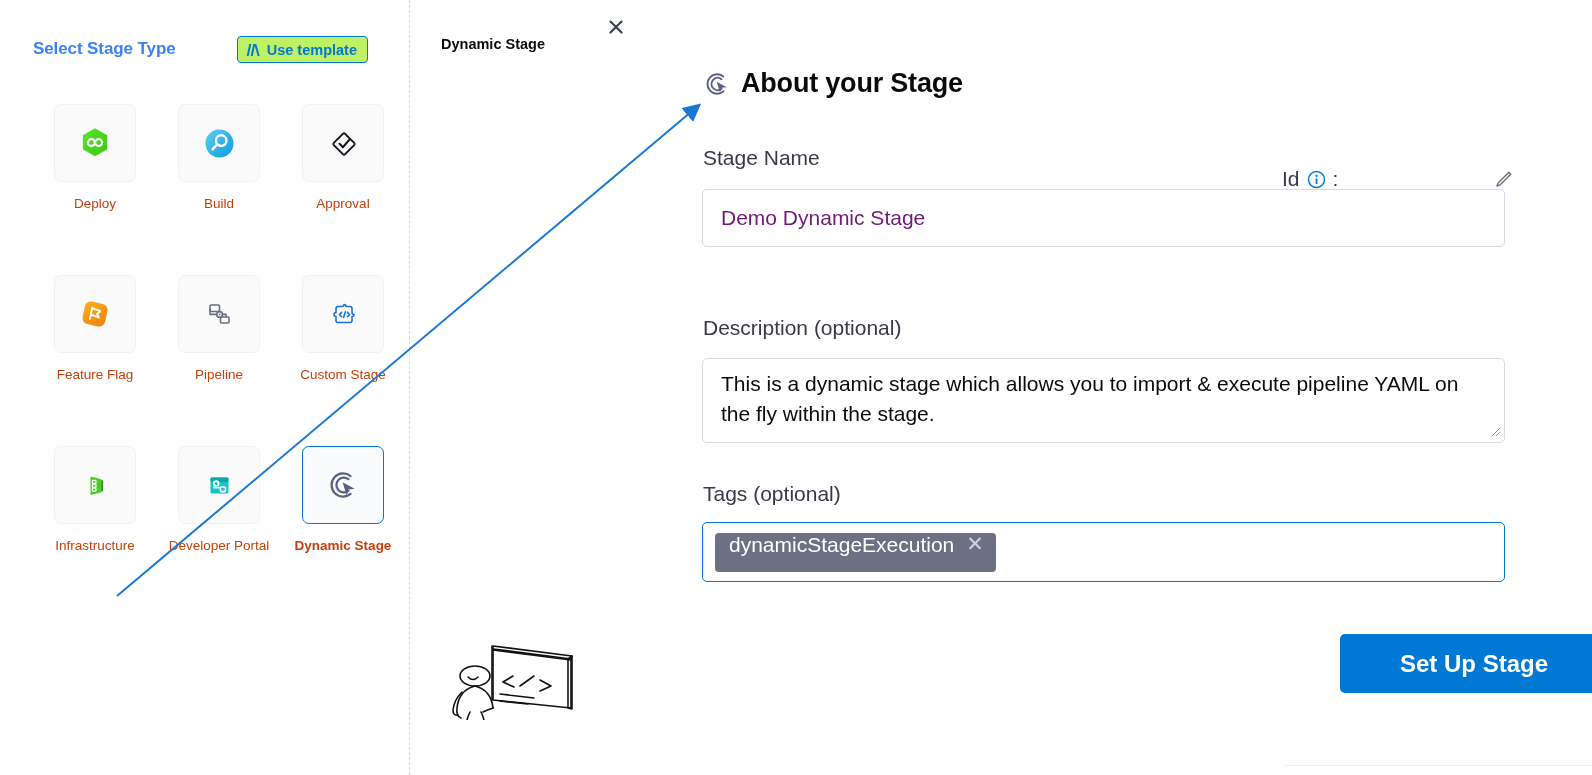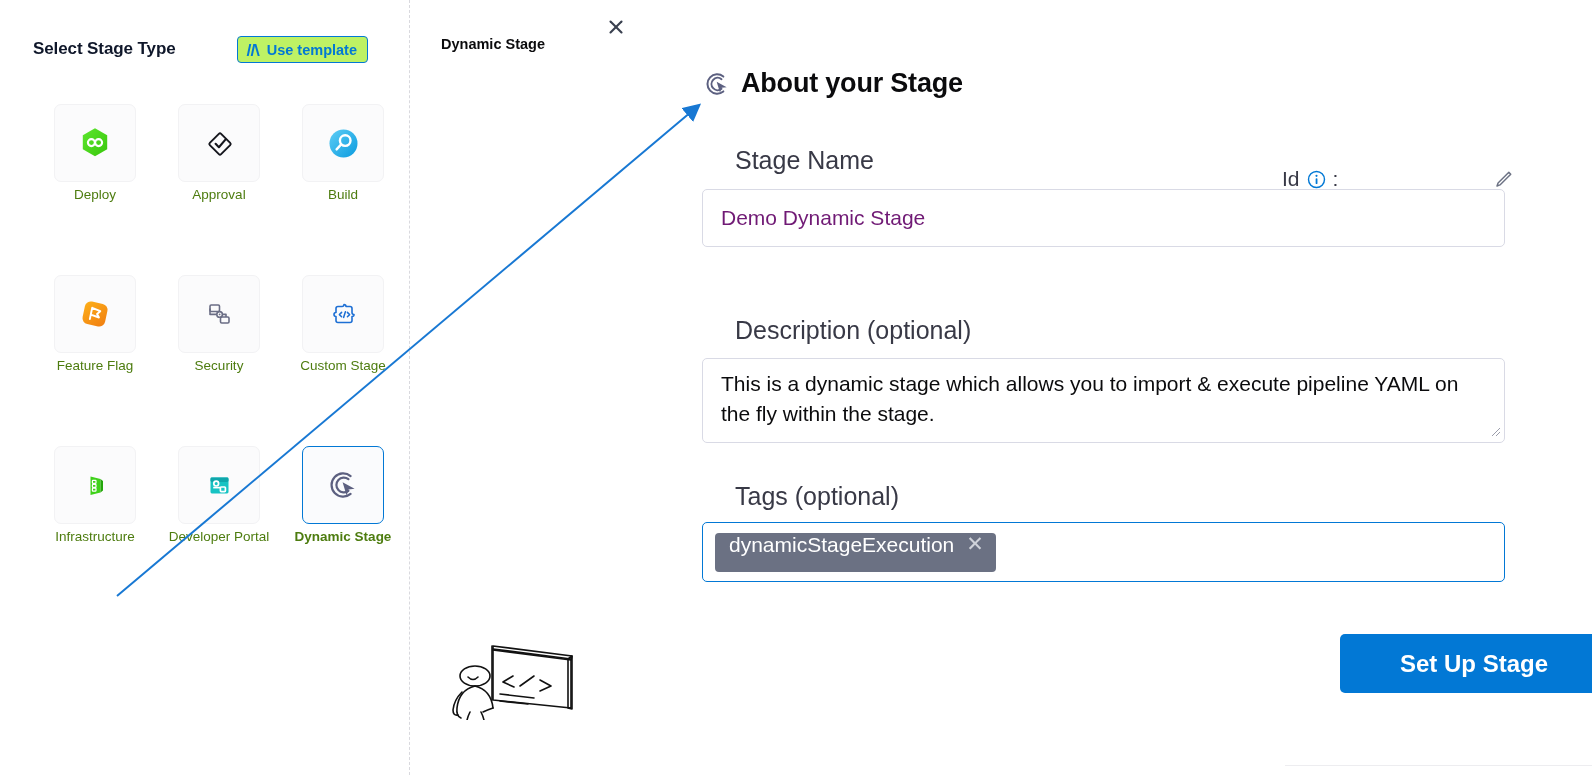--- a/index.html
+++ b/index.html
@@ -10,21 +10,21 @@
     font-family: "Liberation Sans", sans-serif;
     overflow: hidden;
   }
   #root { position: relative; width: 1592px; height: 775px; background: #fff; }
 
   
   #left-panel { position: absolute; left: 0; top: 0; width: 410px; height: 775px; background: #fff; }
   #left-header { position: absolute; left: 33px; top: 36px; width: 345px; height: 30px; }
   #select-stage-title {
     position: absolute; left: 0; top: 3px;
-    font-size: 17px; font-weight: bold; color: #0f172a; letter-spacing: -0.1px;
+    font-size: 17px; font-weight: bold; color: #3b82f6; letter-spacing: -0.1px;
   }
   #use-template-btn {
     position: absolute; right: 10px; top: 0;
     height: 27px; padding: 0 10px;
     border: 1px solid #0278d5; border-radius: 4px;
     background: #bef264; color: #0278d5;
     font-size: 14.5px; font-weight: bold;
     display: flex; align-items: center; gap: 6px;
     cursor: pointer;
   }
@@ -44,21 +44,21 @@
   }
   .stage-cell { width: 124px; height: 171px; display: flex; flex-direction: column; align-items: center; }
   .stage-card {
     width: 82px; height: 78px; border-radius: 7px;
     background: #fbfbfc; border: 1px solid #f2f2f4;
     display: flex; align-items: center; justify-content: center;
     cursor: pointer;
   }
   .stage-card.selected { background: #fafbfd; border: 1.6px solid #0278d5; }
   .stage-label {
-    margin-top: 4px; font-size: 13.5px; color: #4d7c0f; text-align: center; line-height: 17px;
+    margin-top: 13px; font-size: 13.5px; color: #c2410c; text-align: center; line-height: 17px;
   }
   .stage-label.bold { font-weight: bold; }
 
   
   #divider {
     position: absolute; left: 409px; top: 0; width: 0; height: 775px;
     border-left: 1px dashed #d9d9de;
   }
 
   
@@ -78,21 +78,21 @@
 
   
   #illustration { position: absolute; left: 448px; top: 620px; width: 135px; height: 100px; }
 
   
   #right-panel { position: absolute; left: 640px; top: 0; width: 952px; height: 775px; background: #fff; }
   #about-row { position: absolute; left: 62px; top: 68px; display: flex; align-items: center; gap: 9px; }
   #about-title { font-size: 27px; font-weight: bold; color: #0b0b0d; letter-spacing: -0.2px; }
 
   .field-label {
-    position: absolute; font-size: 25px; color: #383946; font-weight: normal; margin-left: 32px;
+    position: absolute; font-size: 21px; color: #383946; font-weight: normal;
   }
   #stage-name-label { left: 63px; top: 146px; }
   #id-row {
     position: absolute; right: 78px; top: 146px;
     display: flex; align-items: center; gap: 7px;
     font-size: 21px; color: #383946;
   }
   #id-value { color: #0278d5; font-size: 22px; margin-top: 40px; }
   .pencil { width: 21px; height: 21px; cursor: pointer; }
 
@@ -179,50 +179,50 @@
                 <circle cx="20.6" cy="16.6" r="3.5"></circle>
             </g>
           </svg>
         </div>
         <div class="stage-label">Deploy</div>
       </div>
 
       <div class="stage-cell">
         <div class="stage-card">
           <svg width="33" height="33" viewBox="0 0 33 33">
-            <g fill="none" stroke="#15161d" stroke-width="1.9" stroke-linejoin="round">
-              <rect x="9" y="9" width="16" height="16" rx="1.6" transform="rotate(45 17 17)"></rect>
-            </g>
-            <polyline points="12.6,16.8 15.9,20.2 22.4,12.6" fill="none" stroke="#15161d" stroke-width="2.1" stroke-linecap="round" stroke-linejoin="round"></polyline>
-          </svg>
-        </div>
-        <div class="stage-label">Approval</div>
-      </div>
-
-      <div class="stage-cell">
-        <div class="stage-card">
-          <svg width="33" height="33" viewBox="0 0 33 33">
             <defs>
                 <linearGradient id="gBui" x1="0" y1="0" x2="1" y2="1">
               <stop offset="0" stop-color="#5ecdf5"></stop>
                   <stop offset="1" stop-color="#0b9bdf"></stop>
                 </linearGradient>
               </defs>
             <circle cx="16.5" cy="16.5" r="14" fill="url(#gBui)"></circle>
             <g fill="none" stroke="#ffffff" stroke-width="2.4" stroke-linecap="round">
               <circle cx="18.2" cy="13.6" r="5.3"></circle>
               <line x1="14.2" y1="17.4" x2="9.6" y2="22.4"></line>
             </g>
           </svg>
         </div>
         <div class="stage-label">Build</div>
       </div>
 
       <div class="stage-cell">
         <div class="stage-card">
+          <svg width="33" height="33" viewBox="0 0 33 33">
+            <g fill="none" stroke="#15161d" stroke-width="1.9" stroke-linejoin="round">
+              <rect x="9" y="9" width="16" height="16" rx="1.6" transform="rotate(45 17 17)"></rect>
+            </g>
+            <polyline points="12.6,16.8 15.9,20.2 22.4,12.6" fill="none" stroke="#15161d" stroke-width="2.1" stroke-linecap="round" stroke-linejoin="round"></polyline>
+          </svg>
+        </div>
+        <div class="stage-label">Approval</div>
+      </div>
+
+      <div class="stage-cell">
+        <div class="stage-card">
           <svg width="34" height="34" viewBox="0 0 34 34">
             <defs>
                 <linearGradient id="gFF" x1="0" y1="0" x2="1" y2="1">
               <stop offset="0" stop-color="#fdb019"></stop>
                   <stop offset="1" stop-color="#f07d11"></stop>
                 </linearGradient>
               </defs>
             <rect x="5.5" y="5.5" width="23" height="23" rx="6" fill="url(#gFF)" transform="rotate(12 17 17)"></rect>
             <path d="M13 11.5 L13 23 M13 11.6 L21.6 13.2 L19 16.6 L21.6 19.6 L13 18.4" fill="none" stroke="#ffffff" stroke-width="1.9" stroke-linejoin="round" stroke-linecap="round" transform="rotate(12 17 17)"></path>
           </svg>
@@ -237,21 +237,21 @@
             <g fill="none" stroke="#6b6e85" stroke-width="1.6" stroke-linejoin="round">
               <rect x="7" y="7" width="9.5" height="6.5" rx="1.2"></rect>
               <rect x="17.5" y="19" width="8.5" height="6" rx="1.2"></rect>
               <circle cx="16.6" cy="16.4" r="2.8"></circle>
               <path d="M7 10.4 L7 16.4 L13.8 16.4"></path>
               <path d="M19.4 16.4 L23 16.4 L23 19"></path>
             </g>
             <circle cx="16.6" cy="16.4" r="0.9" fill="#6b6e85"></circle>
           </svg>
         </div>
-        <div class="stage-label">Security</div>
+        <div class="stage-label">Pipeline</div>
       </div>
 
       <div class="stage-cell">
         <div class="stage-card">
           <svg width="31" height="31" viewBox="0 0 31 31">
             <path d="M8 9.5 a2 2 0 0 1 2-2 h4 a2 2 0 0 0 2-2 a2 2 0 0 1 2 2 h4 a2 2 0 0 1 2 2 v4
                      a2 2 0 0 0 2 2 a2 2 0 0 1 -2 2 v4 a2 2 0 0 1 -2 2 h-12 a2 2 0 0 1 -2 -2 v-4
                      a2 2 0 0 1 -2 -2 a2 2 0 0 1 2 -2 Z" fill="none" stroke="#1d6fd4" stroke-width="1.6" stroke-linejoin="round"></path>
             <g fill="none" stroke="#1d6fd4" stroke-width="1.5" stroke-linecap="round" stroke-linejoin="round">
               <polyline points="13.6,13.4 11.4,15.6 13.6,17.8"></polyline>

